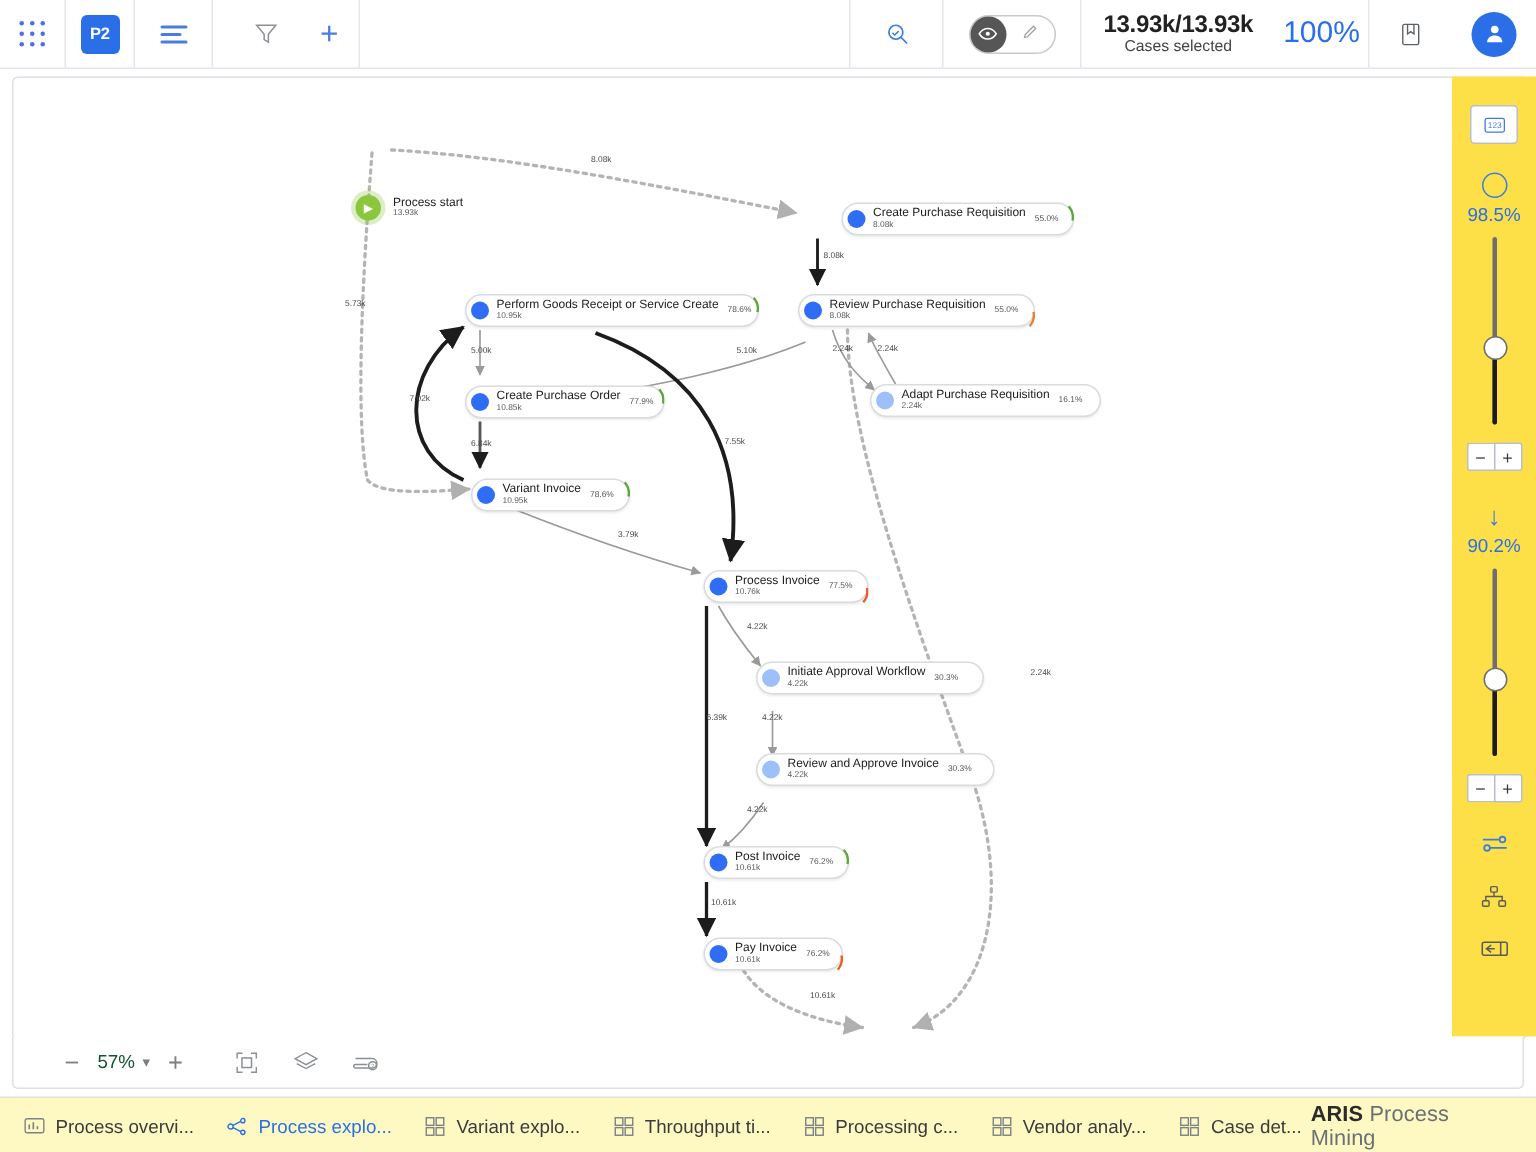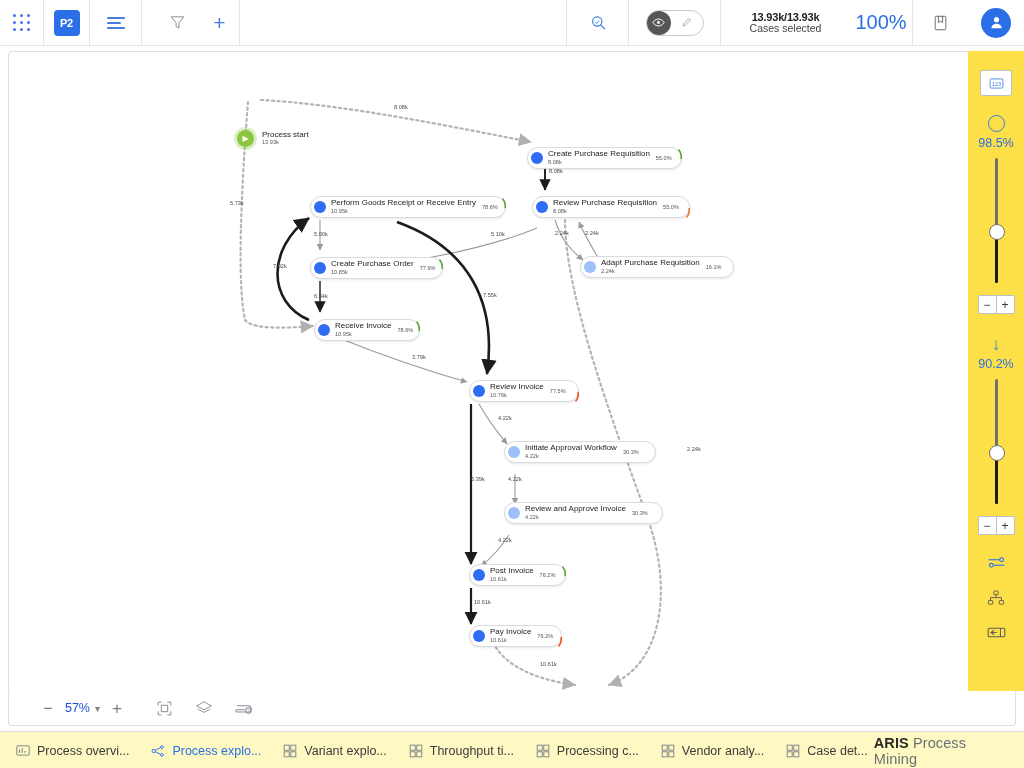--- a/index.html
+++ b/index.html
@@ -54,21 +54,21 @@
     display:flex;align-items:center;box-sizing:border-box;background:#fff;
   }
   .eyepen .knob{
     width:24px;height:24px;border-radius:50%;background:#565656;
     display:flex;align-items:center;justify-content:center;color:#fff;font-size:12px;
     margin-left:0px;
   }
   .eyepen .pen{flex:1;text-align:center;color:#9aa0a6;font-size:11px;}
 
   .cases-cell{ width:130px; flex-direction:column; line-height:1.1; }
-  .cases-num{ font-size:11px;color:#222;font-weight:bold;letter-spacing:-.2px;}
+  .cases-num{ font-size:16px;color:#222;font-weight:bold;letter-spacing:-.2px;}
   .cases-lab{ font-size:10.5px;color:#444;}
   .pct-cell{ width:62px; color:#2a6fe8; font-size:20px; }
   .bm-cell{width:56px;}
   .avatar-cell{width:56px;}
   .avatar{width:30px;height:30px;border-radius:50%;background:#2a6fe8;display:flex;align-items:center;justify-content:center;}
 
   
   #canvas{
     position:absolute; left:8px; top:51px; width:1008px; height:640px;
     border:1px solid #dcdfe3; border-radius:4px; background:#fff; overflow:hidden;
@@ -133,21 +133,21 @@
   .rail-tool.gray{color:#5b5b5b;}
 
   
   #bottombar{
     position:absolute; left:8px; top:691px; width:1008px; height:35px;
     display:flex; align-items:center; padding-left:22px; box-sizing:border-box;
     background:#fff; border-left:1px solid #dcdfe3;border-right:1px solid #dcdfe3;
     border-bottom:1px solid #dcdfe3;border-radius:0 0 4px 4px;
   }
   .zbtn{color:#7a7f85;font-size:17px;margin:0 12px;font-weight:300;line-height:1;}
-  .zval{font-size:12.5px;color:#1d4ed8;}
+  .zval{font-size:12.5px;color:#14532d;}
   .zcar{color:#7a7f85;font-size:10px;margin-left:5px;}
   .tool-ic{margin-left:22px;color:#8b9097;display:flex;align-items:center;}
 
   
   #tabstrip{
     position:absolute;left:0;top:731px;width:1024px;height:37px;
     background:#fef9c3;display:flex;align-items:center;border-top:1px solid #e0e0e0;
   }
   .tab{display:flex;align-items:center;margin-left:16px;margin-right:6px;color:#3b3b3b;font-size:12.5px;white-space:nowrap;}
   .tab .ti{margin-right:7px;display:flex;align-items:center;color:#7d8288;}
@@ -291,21 +291,21 @@
     <div class="term" style="left:228px;top:78px;">
       <div class="ring start">
           <span>▶</span>
         </div>
       <div class="tl">
         <div class="tname">Process start</div>
         <div class="tcount">13.93k</div>
       </div>
     </div>
 
-    <div class="node" style="left:518px;top:83px;width:155px;margin-top:12px;">
+    <div class="node" style="left:552px;top:83px;width:155px;">
       <div class="ndot"></div>
       <div class="ntxt">
         <div class="nname">Create Purchase Requisition</div>
         <div class="ncount">8.08k</div>
       </div>
       <div class="npct">55.0%</div>
       <svg class="arcwrap" viewBox="0 0 24 24">
         <path d="M20.5 2.5 A11 11 0 0 1 23 12" stroke="#5aa83a" stroke-width="1.6" fill="none"></path>
       </svg>
     </div>
@@ -327,21 +327,21 @@
       <div class="ntxt">
         <div class="nname">Adapt Purchase Requisition</div>
         <div class="ncount">2.24k</div>
       </div>
       <div class="npct">16.1%</div>
     </div>
 
     <div class="node" style="left:301px;top:144px;width:196px;">
       <div class="ndot"></div>
       <div class="ntxt">
-        <div class="nname">Perform Goods Receipt or Receive Entry</div>
+        <div class="nname">Perform Goods Receipt or Service Create</div>
         <div class="ncount">10.95k</div>
       </div>
       <div class="npct">78.6%</div>
       <svg class="arcwrap" viewBox="0 0 24 24">
         <path d="M20.5 2.5 A11 11 0 0 1 23 12" stroke="#5aa83a" stroke-width="1.6" fill="none"></path>
       </svg>
     </div>
 
     <div class="node" style="left:301px;top:205px;width:133px;">
       <div class="ndot"></div>
@@ -351,33 +351,33 @@
       </div>
       <div class="npct">77.9%</div>
       <svg class="arcwrap" viewBox="0 0 24 24">
         <path d="M20.5 2.5 A11 11 0 0 1 23 12" stroke="#5aa83a" stroke-width="1.6" fill="none"></path>
       </svg>
     </div>
 
     <div class="node" style="left:305px;top:267px;width:106px;">
       <div class="ndot"></div>
       <div class="ntxt">
-        <div class="nname">Receive Invoice</div>
+        <div class="nname">Variant Invoice</div>
         <div class="ncount">10.95k</div>
       </div>
       <div class="npct">78.6%</div>
       <svg class="arcwrap" viewBox="0 0 24 24">
         <path d="M20.5 2.5 A11 11 0 0 1 23 12" stroke="#5aa83a" stroke-width="1.6" fill="none"></path>
       </svg>
     </div>
 
     <div class="node" style="left:460px;top:328px;width:110px;">
       <div class="ndot"></div>
       <div class="ntxt">
-        <div class="nname">Review Invoice</div>
+        <div class="nname">Process Invoice</div>
         <div class="ncount">10.76k</div>
       </div>
       <div class="npct">77.5%</div>
       <svg class="arcwrap" viewBox="0 0 24 24">
         <path d="M23 12 A11 11 0 0 1 20.5 21.5" stroke="#ef5a22" stroke-width="1.6" fill="none"></path>
       </svg>
     </div>
 
     <div class="node" style="left:495px;top:389px;width:152px;">
       <div class="ndot pale"></div>

